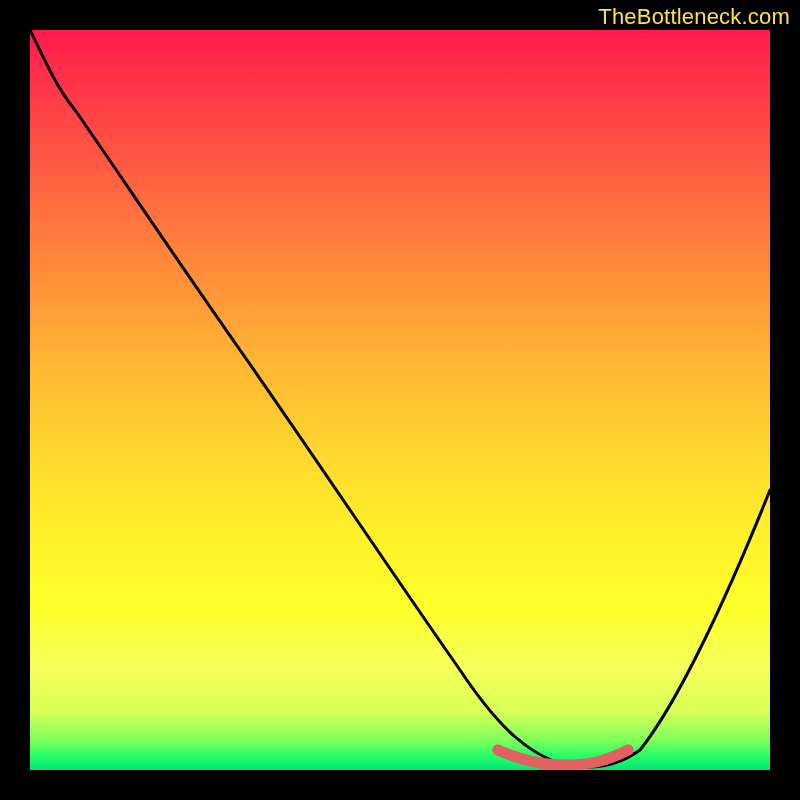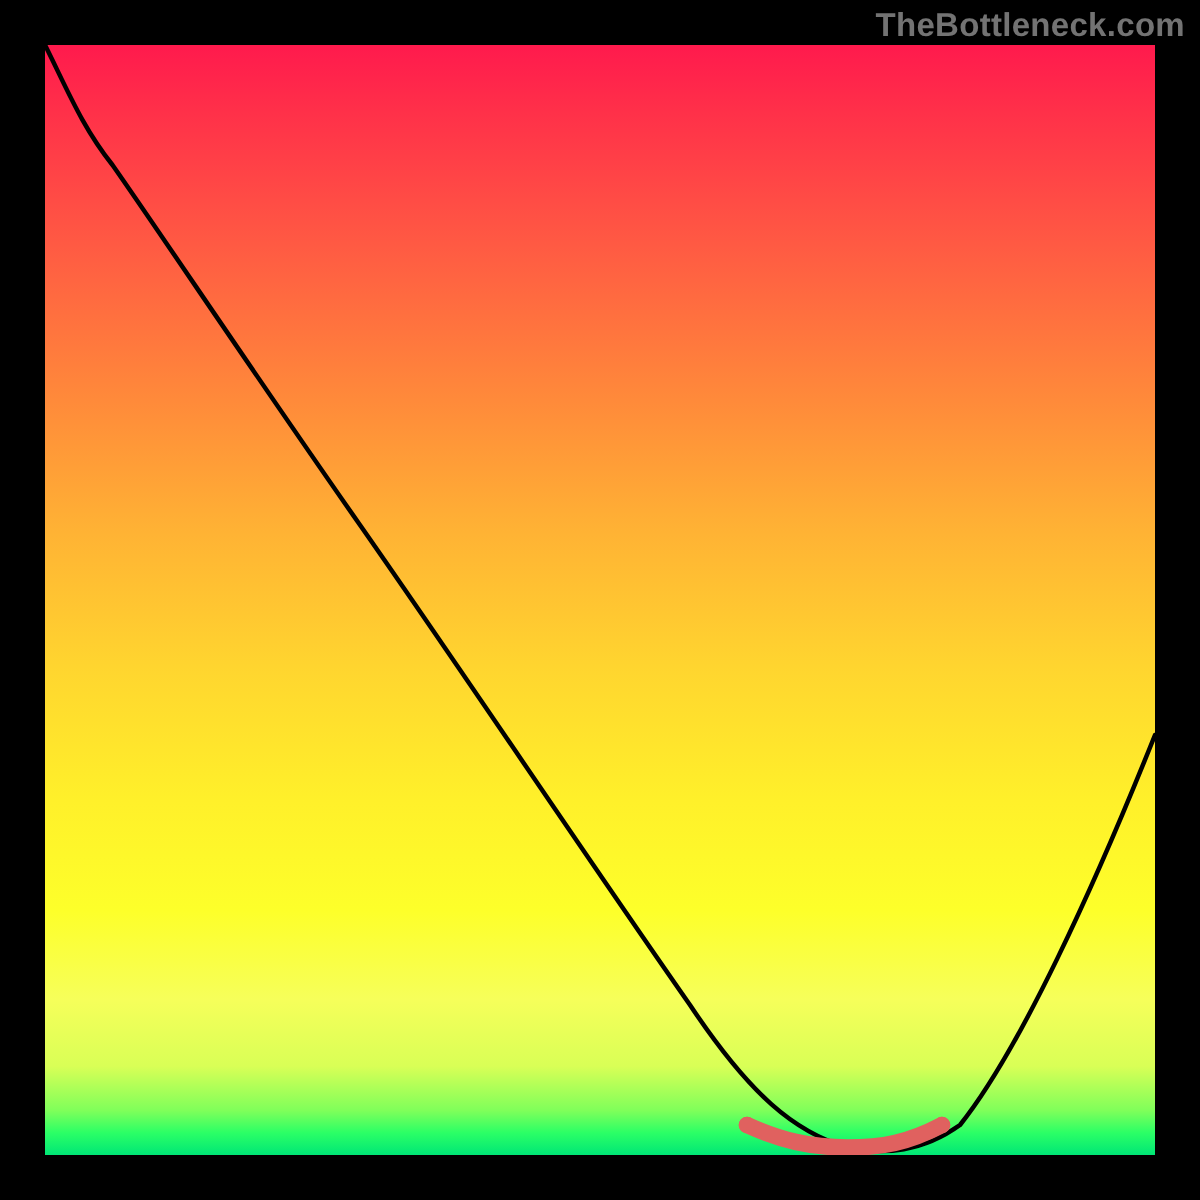--- a/index.html
+++ b/index.html
@@ -14,23 +14,23 @@
   .frame {
     position: relative;
     width: 800px;
     height: 800px;
     background: #000;
   }
   .watermark {
     position: absolute;
     top: 4px;
     right: 10px;
-    color: #737373;
+    color: #fde047;
     font-size: 22px;
-    font-weight: 700;
+    font-weight: 400;
     letter-spacing: 0.2px;
     z-index: 5;
   }
   .plot-area {
     position: absolute;
     left: 30px;
     top: 30px;
     width: 740px;
     height: 740px;
     overflow: hidden;

